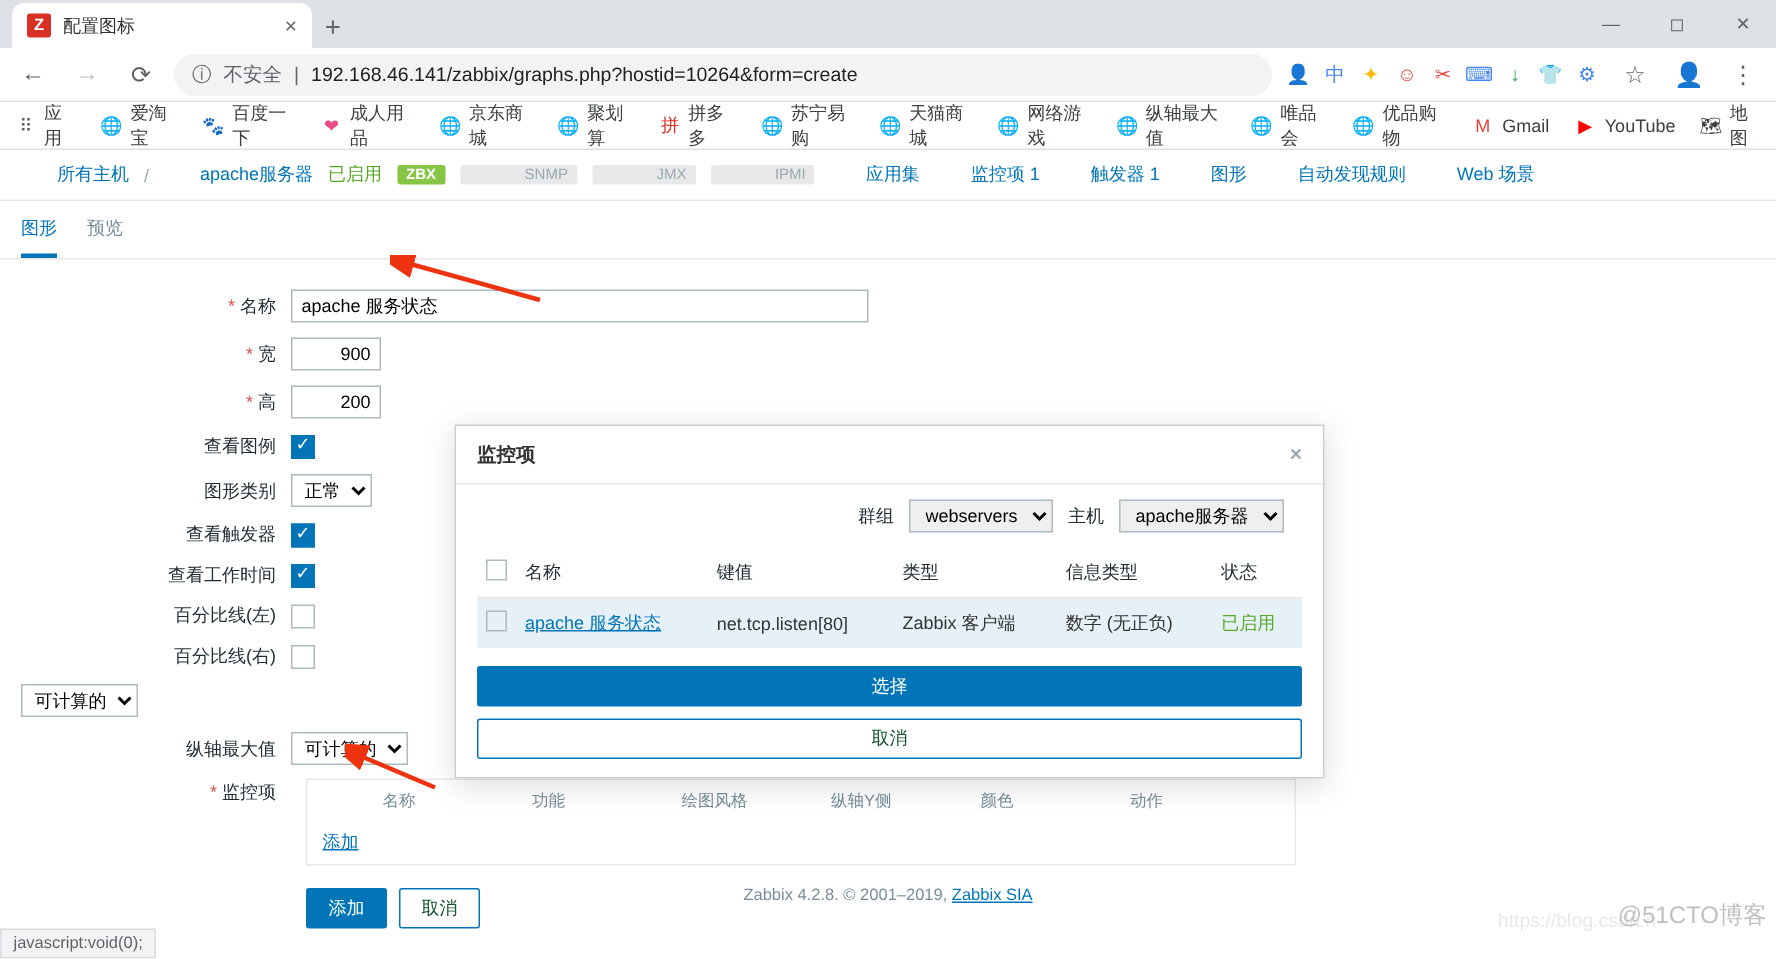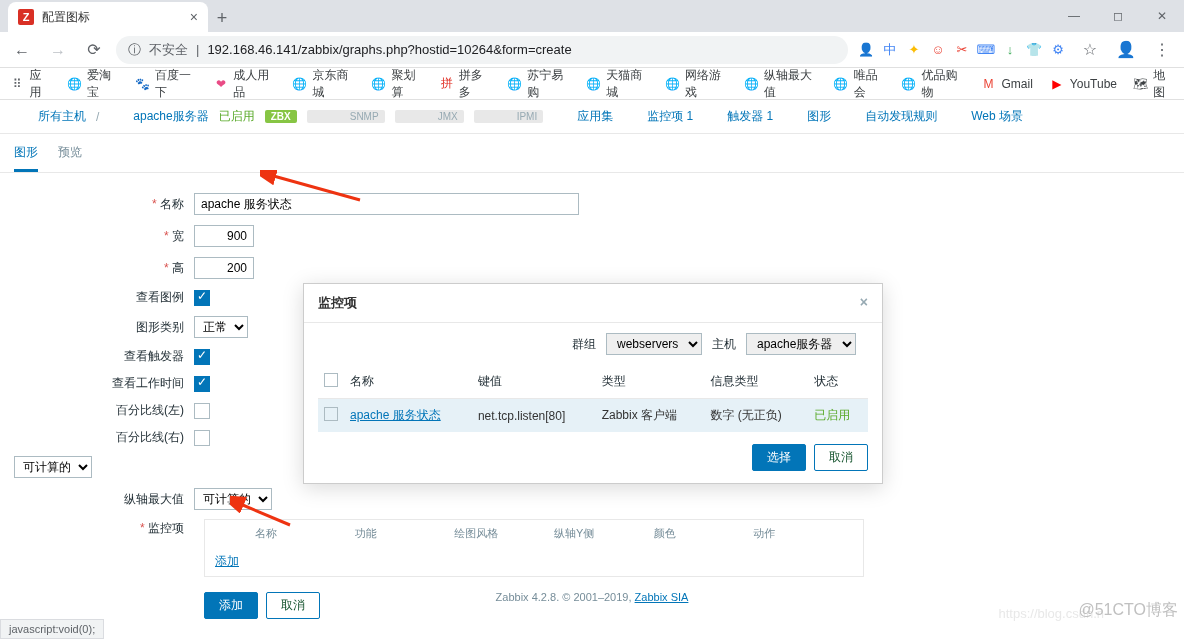--- a/index.html
+++ b/index.html
@@ -68,21 +68,21 @@
 .modal-filter label { color: #1f2c33; }
 .modal-filter select { border: 1px solid #acbbc2; padding: 2px 6px; font-size: 12px; height: 22px; }
 .modal-table { padding: 0 14px; }
 .modal-table table { width: 100%; border-collapse: collapse; font-size: 12px; }
 .modal-table th { text-align: left; padding: 8px 6px; color: #1f2c33; font-weight: normal; border-bottom: 1px solid #e8e8e8; }
 .modal-table td { padding: 8px 6px; }
 .modal-table tr.data-row { background: #e6f1f7; }
 .modal-table .chk2 { width: 14px; height: 14px; border: 1px solid #acbbc2; display: inline-block; }
 .modal-table a { color: #0275b8; text-decoration: underline; }
 .modal-table .enabled2 { color: #59a929; }
-.modal-actions { display: flex; justify-content: flex-end; gap: 8px; padding: 12px 14px; }
+.modal-actions { display: flex; justify-content: flex-start; gap: 8px; padding: 12px 14px; flex-direction: column; }
 
 
 .arrow { position: absolute; pointer-events: none; }
 
 .footer { position: absolute; bottom: 36px; width: 100%; text-align: center; color: #768d99; font-size: 11px; }
 .footer a { color: #0275b8; text-decoration: underline; }
 .statusbar { position: absolute; bottom: 0; left: 0; background: #f1f3f4; border: 1px solid #dadce0; padding: 3px 8px; font-size: 11px; color: #5f6368; }
 .watermark { position: absolute; bottom: 18px; right: 6px; color: #c0c0c0; font-size: 16px; }
 .watermark2 { position: absolute; bottom: 18px; right: 80px; color: #e8e8e8; font-size: 13px; }
 </style>

